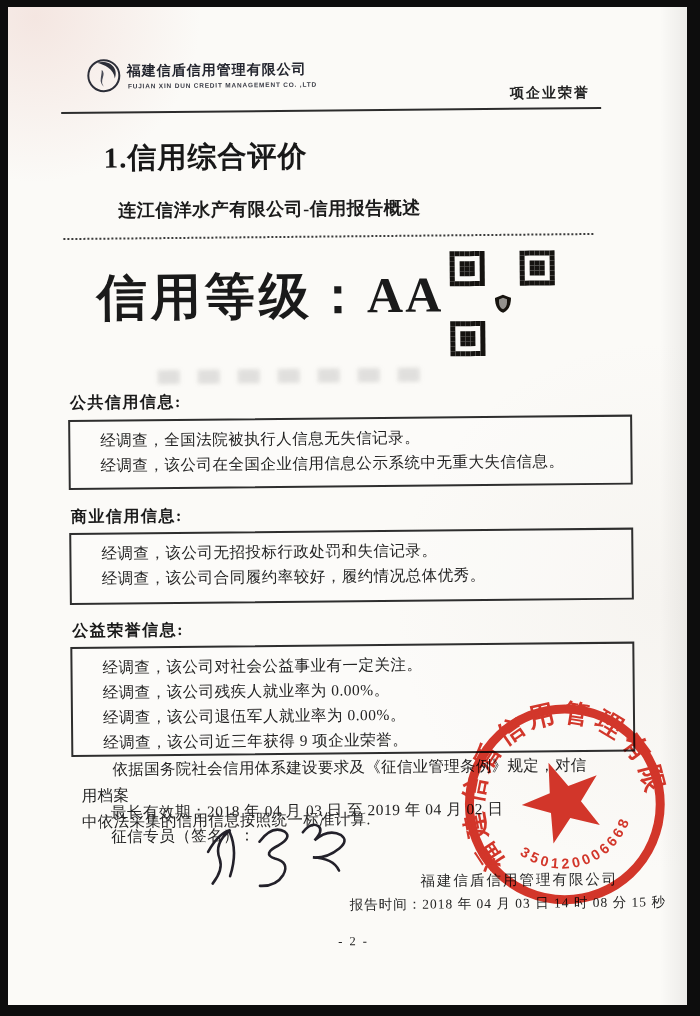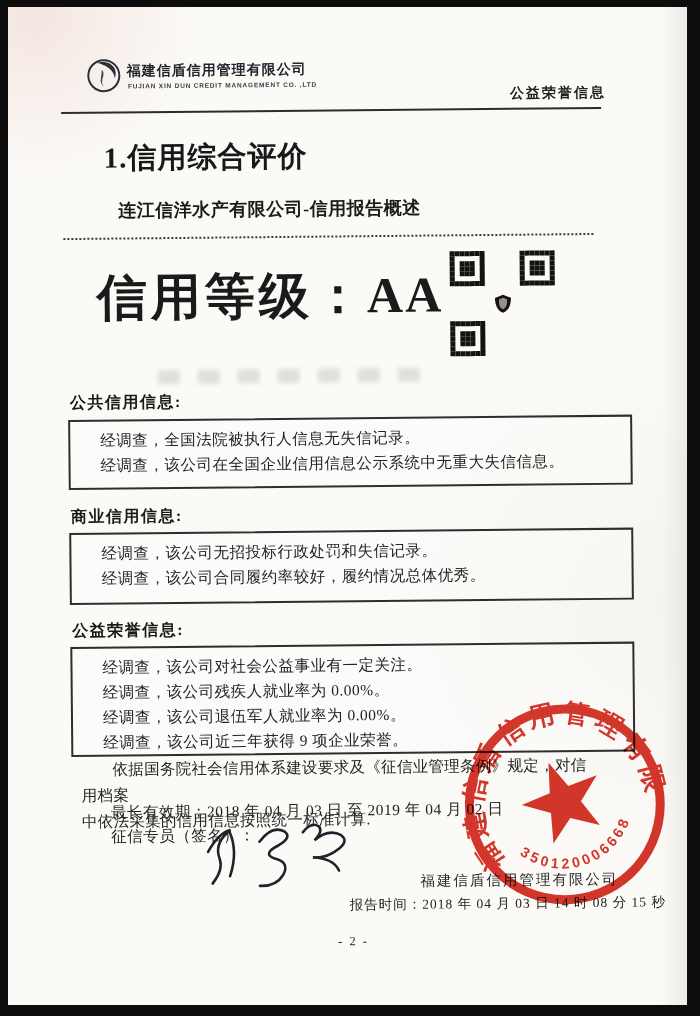--- a/index.html
+++ b/index.html
@@ -60,21 +60,21 @@
 
       <div class="abs" style="left:80px;top:48px;width:38px;height:38px;">
         <svg width="38" height="38" viewBox="0 0 38 38">
           <circle cx="19" cy="19" r="15.5" fill="none" stroke="#2c2e38" stroke-width="2"></circle>
           <path d="M12 6 C26 3 34 12 30 22 C29 12 20 8 12 6 Z" fill="#2c2e38"></path>
           <path d="M17 13 q3 3 1 8 q-2 5 1 9 q-4 -3 -3 -9 q1 -5 1 -8 Z" fill="#4a4c57"></path>
         </svg>
       </div>
       <div class="abs co-cn" style="left:122px;top:54px;">福建信盾信用管理有限公司</div>
       <div class="abs co-en" style="left:123px;top:74px;">FUJIAN XIN DUN CREDIT MANAGEMENT CO. ,LTD</div>
-      <div class="abs doc-type" style="left:505px;top:80px;">公益荣誉信息</div>
+      <div class="abs doc-type" style="left:505px;top:80px;">项企业荣誉</div>
       <div class="abs header-rule" style="left:56px;top:103px;width:540px;"></div>
 
       <div class="abs h1" style="left:98px;top:130px;">1.信用综合评价</div>
       <div class="abs h2" style="left:112px;top:190px;">连江信洋水产有限公司-信用报告概述</div>
       <div class="abs dashrule" style="left:57px;top:229px;width:530px;"></div>
 
       <div class="abs rating" style="left:90px;top:256px;">
         <span>信用等级：</span><span class="val">AA</span>
       </div>
       <div class="qr" style="left:443px;top:246px;" id="qr">

